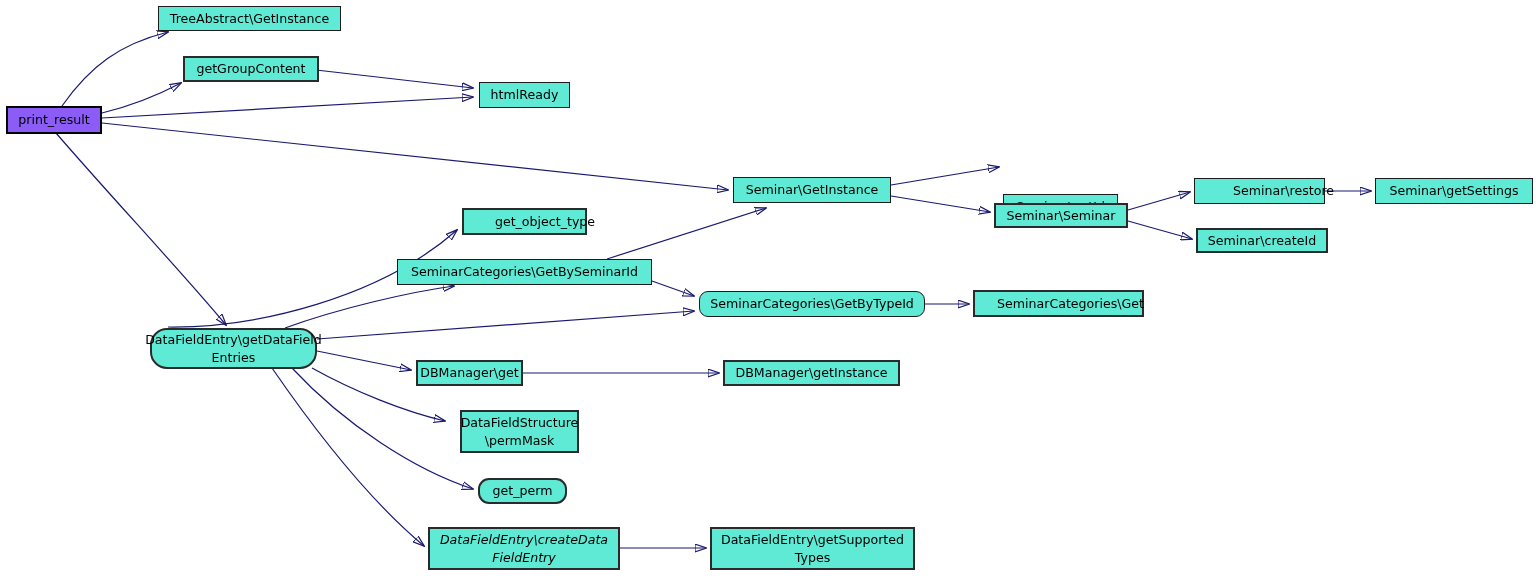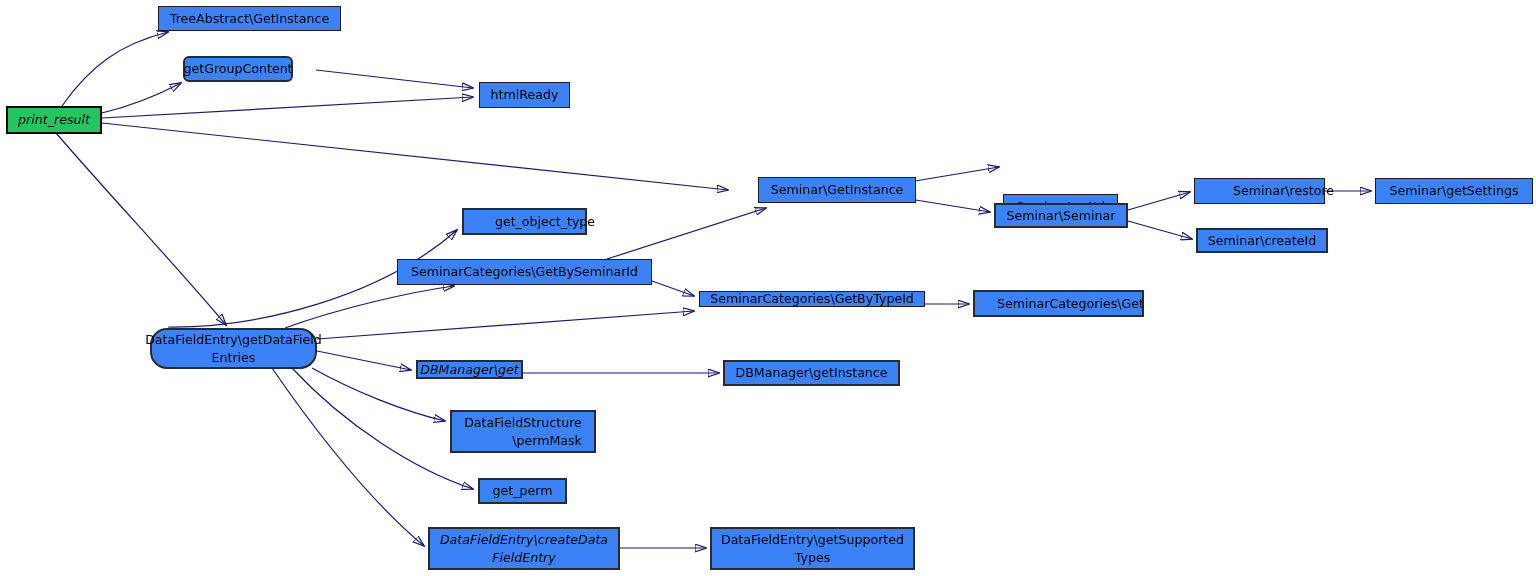--- a/index.html
+++ b/index.html
@@ -5,27 +5,27 @@
   html,body { margin:0; padding:0; }
   #canvas {
     position:relative; width:1536px; height:576px;
     background:#ffffff; overflow:hidden;
     font-family:"DejaVu Sans","Liberation Sans",sans-serif;
   }
   #edges { position:absolute; left:0; top:0; z-index:0; }
   #edges path { fill:none; stroke:#191970; stroke-width:1.2; }
   .node {
     position:absolute; z-index:1; box-sizing:border-box;
-    background:#3b82f6; border:1px solid #1c1c1c;
+    background:#5eead4; border:1px solid #1c1c1c;
     display:flex; align-items:center; justify-content:center;
     font-size:12.6px; line-height:18px; color:#000;
     text-align:center; white-space:pre-line; cursor:pointer;
   }
   .b2 { border-width:2px; border-color:#2a2a2a; }
-  .hl { background:#22c55e; border:2px solid #000;font-style:italic; }
+  .hl { background:#8b5cf6; border:2px solid #000; }
 </style>
 </head>
 <body>
 
 <div id="canvas">
 
   <svg id="edges" width="1536" height="576">
     <defs>
       <marker id="arrow" markerUnits="userSpaceOnUse" markerWidth="12" markerHeight="9" viewBox="0 0 12 9" refX="11" refY="4.5" orient="auto">
         <path d="M0,0.6 L11.6,4.5 L0,8.4 z" fill="#191970" stroke="none"></path>
@@ -51,37 +51,37 @@
     <path d="M 891,185 L 999,167" marker-end="url(#arrow)"></path>
     <path d="M 891,196 L 990,212" marker-end="url(#arrow)"></path>
     <path d="M 1128,210 L 1190,192" marker-end="url(#arrow)"></path>
     <path d="M 1128,221 L 1192,239" marker-end="url(#arrow)"></path>
     <path d="M 1325,191 L 1371,191" marker-end="url(#arrow)"></path>
     <path d="M 620,548 L 706,548" marker-end="url(#arrow)"></path>
   </svg>
 
   <div class="node hl" style="left:6px;top:106px;width:96px;height:28px;">print_result</div>
   <div class="node" style="left:158px;top:6px;width:183px;height:25px;">TreeAbstract\GetInstance</div>
-  <div class="node b2" style="left:183px;top:56px;width:110px;height:26px;border-radius:6px;">getGroupContent</div>
+  <div class="node b2" style="left:183px;top:56px;width:136px;height:26px;">getGroupContent</div>
   <div class="node" style="left:479px;top:82px;width:91px;height:26px;">htmlReady</div>
-  <div class="node" style="left:733px;top:177px;width:158px;height:26px;margin-left:25px;">Seminar\GetInstance</div>
+  <div class="node" style="left:733px;top:177px;width:158px;height:26px;">Seminar\GetInstance</div>
   <div class="node" style="left:1003px;top:152px;width:115px;height:26px;margin-top:42px;">Seminar\getId</div>
   <div class="node b2" style="left:994px;top:203px;width:134px;height:25px;">Seminar\Seminar</div>
   <div class="node" style="left:1194px;top:178px;width:131px;height:26px;padding-left:48px;">Seminar\restore</div>
   <div class="node" style="left:1375px;top:178px;width:158px;height:26px;">Seminar\getSettings</div>
   <div class="node b2" style="left:1196px;top:228px;width:132px;height:25px;">Seminar\createId</div>
   <div class="node b2" style="left:462px;top:208px;width:125px;height:27px;padding-left:41px;">get_object_type</div>
   <div class="node" style="left:397px;top:259px;width:255px;height:26px;">SeminarCategories\GetBySeminarId</div>
-  <div class="node" style="left:699px;top:291px;width:226px;height:16px;">SeminarCategories\GetByTypeId</div>
+  <div class="node" style="left:699px;top:291px;width:226px;height:26px;border-radius:9px;">SeminarCategories\GetByTypeId</div>
   <div class="node b2" style="left:973px;top:290px;width:171px;height:27px;padding-left:24px;">SeminarCategories\Get</div>
   <div class="node b2" style="left:150px;top:328px;width:167px;height:41px;border-radius:17px;">DataFieldEntry\getDataField
 Entries</div>
-  <div class="node b2" style="left:416px;top:360px;width:107px;height:19px;font-style:italic;">DBManager\get</div>
+  <div class="node b2" style="left:416px;top:360px;width:107px;height:26px;">DBManager\get</div>
   <div class="node b2" style="left:723px;top:360px;width:177px;height:26px;">DBManager\getInstance</div>
-  <div class="node b2" style="left:450px;top:410px;width:146px;height:43px;text-align:right;">DataFieldStructure
+  <div class="node b2" style="left:460px;top:410px;width:119px;height:43px;">DataFieldStructure
 \permMask</div>
-  <div class="node b2" style="left:478px;top:478px;width:89px;height:26px;">get_perm</div>
+  <div class="node b2" style="left:478px;top:478px;width:89px;height:26px;border-radius:11px;">get_perm</div>
   <div class="node b2" style="left:428px;top:527px;width:192px;height:43px;font-style:italic;">DataFieldEntry\createData
 FieldEntry</div>
   <div class="node b2" style="left:710px;top:527px;width:205px;height:43px;">DataFieldEntry\getSupported
 Types</div>
 
 </div>
 
 </body></html>

